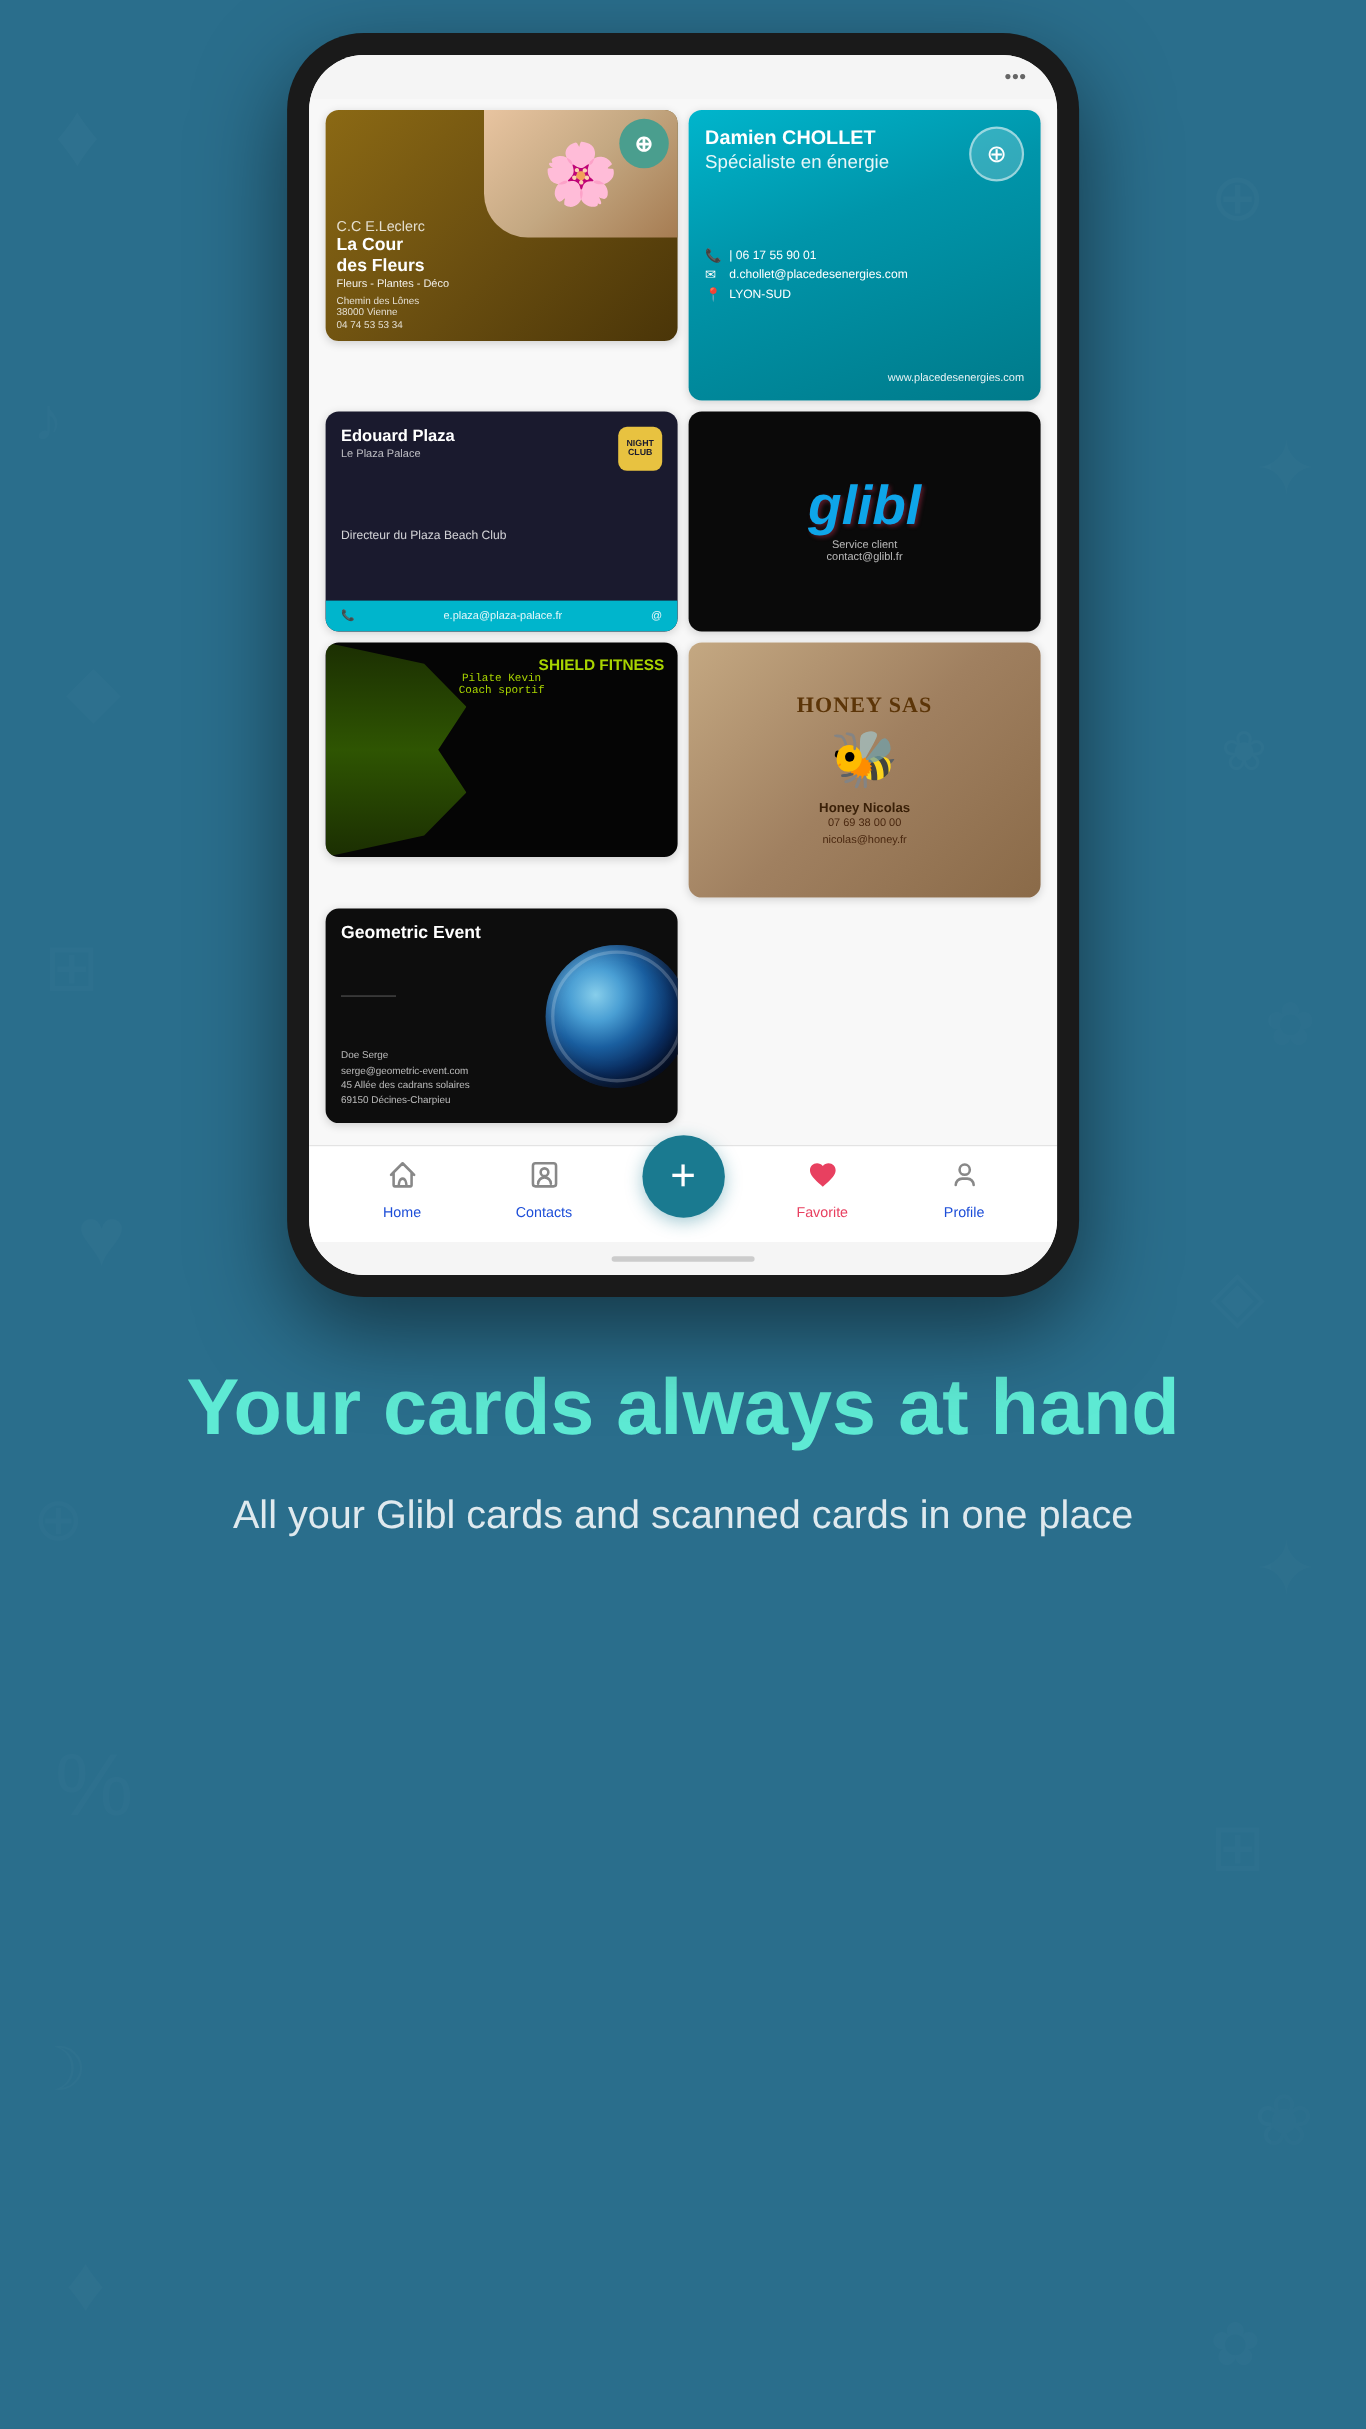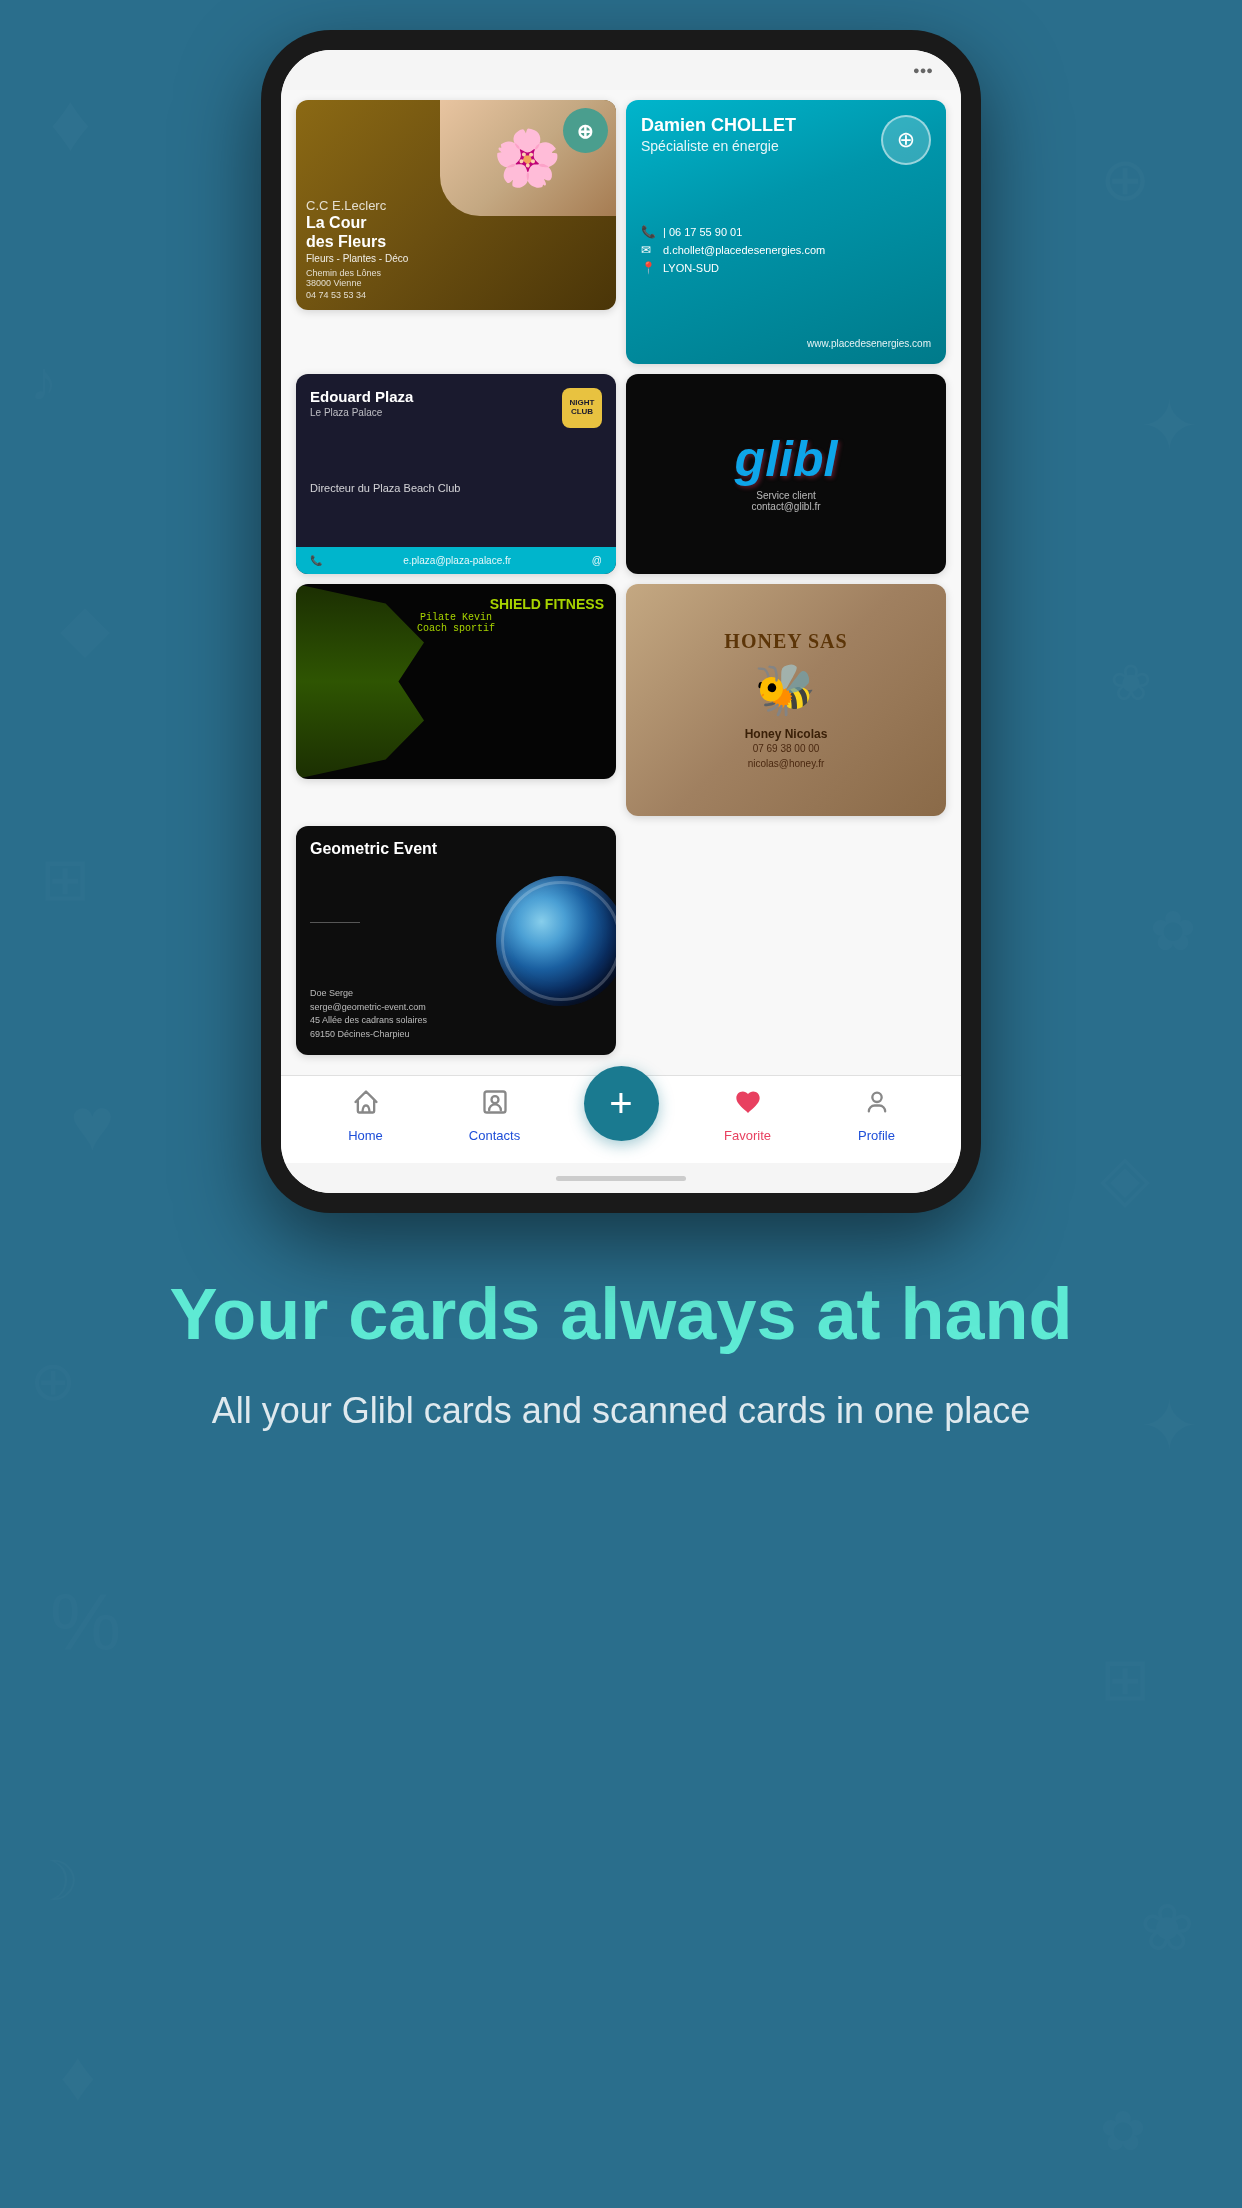--- a/index.html
+++ b/index.html
@@ -151,21 +151,21 @@
     }
 
     .card-damien .name-section .name {
       color: white;
       font-size: 18px;
       font-weight: bold;
     }
 
     .card-damien .name-section .title {
       color: rgba(255,255,255,0.9);
-      font-size: 14px;
+      font-size: 17px;
       margin-top: 2px;
     }
 
     .card-damien .logo-circle {
       width: 50px;
       height: 50px;
       background: rgba(255,255,255,0.2);
       border-radius: 50%;
       display: flex;
       align-items: center;
@@ -374,21 +374,21 @@
     .card-honey .honey-contact {
       color: #4a2810;
       font-size: 10px;
       text-align: center;
       line-height: 1.5;
     }
 
     
     .card-geometric {
       background: #0d0d0d;
-      height: 229px;
+      height: 195px;
       position: relative;
       padding: 14px;
       display: flex;
       flex-direction: column;
       justify-content: space-between;
       grid-column: 1;
     }
 
     .card-geometric .geo-logo {
       position: absolute;

